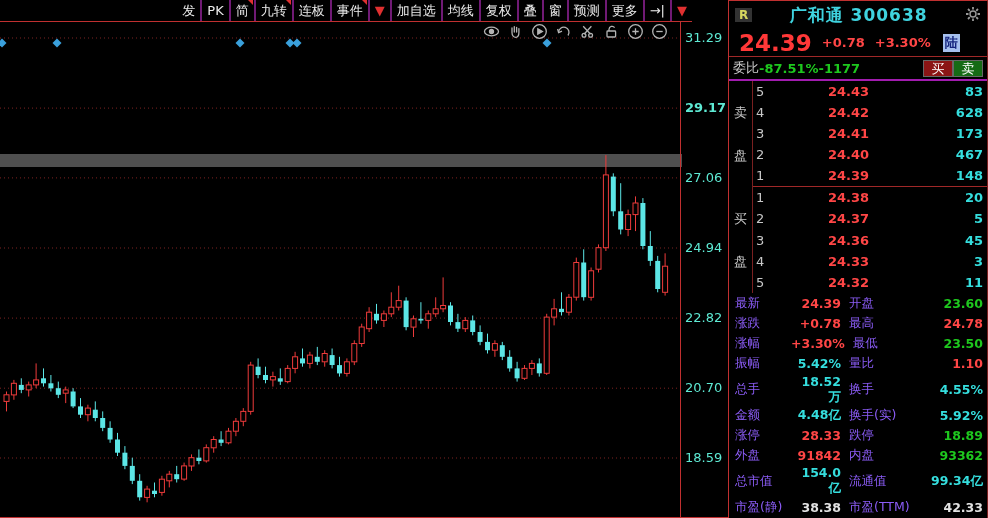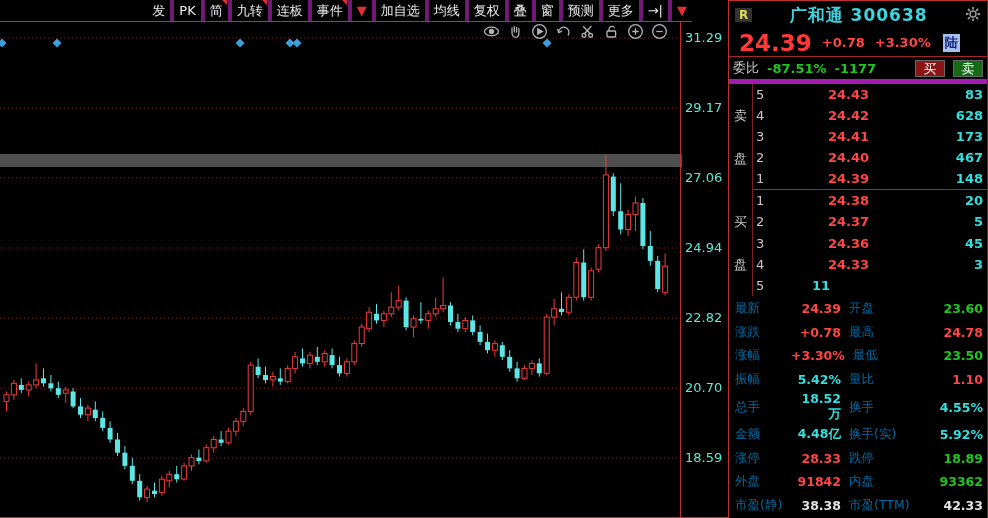--- a/index.html
+++ b/index.html
@@ -2,21 +2,21 @@
 <html><head>
 <meta charset="utf-8">
 <style>
   html,body{margin:0;padding:0;background:#000;}
   .screen{position:relative;width:988px;height:518px;background:#000;overflow:hidden;
     font-family:"DejaVu Sans","Liberation Sans",sans-serif;font-size:12px;color:#ddd;}
   
   .topbar{position:absolute;left:0;top:0;width:692px;height:21px;border-bottom:1px solid #c03030;
     display:flex;align-items:stretch;justify-content:flex-end;background:#000;}
   .tb-item{position:relative;display:flex;align-items:center;padding:0 5px;color:#ececec;
-    border-left:4px solid #701a75;cursor:pointer;white-space:nowrap;font-size:13px;}
+    border-left:2px solid #701a75;cursor:pointer;white-space:nowrap;font-size:13px;}
   .tb-item:first-child{border-left:none;}
   .tb-item.marked::after{content:"";position:absolute;right:1px;top:0;border-left:5px solid transparent;
     border-top:5px solid #e03030;}
   .tb-item.red-item{color:#e03030;}
   
   .chart-wrap{position:absolute;left:0;top:22px;width:682px;height:495px;border-bottom:1px solid #c03030;}
   .chart-icons{position:absolute;right:14px;top:1px;display:flex;gap:7px;}
   .cicon{width:17px;height:17px;cursor:pointer;display:flex;align-items:center;justify-content:center;}
   .cicon svg{stroke:#b4b4b4;fill:none;stroke-width:1.3;}
   .axis{position:absolute;left:682px;top:22px;width:46px;height:495px;background:#000;border-bottom:1px solid #c03030;}
@@ -27,22 +27,22 @@
     display:flex;flex-direction:column;box-sizing:border-box;}
   .p-header{height:28px;display:flex;align-items:center;padding:0 6px;}
   .r-badge{background:#333;color:#d8d860;font-weight:bold;padding:0 4px;font-size:12px;}
   .p-title{flex:1;text-align:center;color:#3fd3df;font-size:17px;font-weight:bold;letter-spacing:1px;}
   .gear{cursor:pointer;}
   .gear svg{stroke:#9a9a9a;fill:none;}
   .p-price-row{height:27px;display:flex;align-items:center;padding:0 10px;gap:10px;}
   .big-price{color:#ff3838;font-size:23px;font-weight:bold;}
   .chg{color:#ff4646;font-size:13px;font-weight:bold;}
   .lu-badge{background:#a6c0ee;color:#15247e;font-size:13px;font-weight:bold;padding:0 2px;margin-left:2px;}
-  .weibi-row{height:22px;border-top:1px solid #a02828;border-bottom:5px solid #a21caf;
-    display:flex;align-items:center;padding:0 4px;gap:8px;}
+  .weibi-row{height:22px;border-top:1px solid #a02828;border-bottom:2px solid #a21caf;
+    display:flex;align-items:center;padding:0 4px;}
   .weibi-row .lbl{color:#cfcfcf;font-size:13px;}
   .wv{font-weight:bold;font-size:13px;}
   .spacer{flex:1;}
   .buy-btn,.sell-btn{border:1px solid #666;font-size:13px;color:#fff;width:30px;height:17px;
     line-height:15px;text-align:center;cursor:pointer;padding:0;font-family:inherit;}
   .buy-btn{background:#8b1515;}
   .sell-btn{background:#156b15;}
   
   .book{flex:0 0 212px;display:grid;grid-template-columns:24px 1fr;grid-template-rows:1fr 1fr;}
   .side-label{display:flex;flex-direction:column;justify-content:space-around;align-items:center;
@@ -52,21 +52,21 @@
   .brow{flex:1;display:flex;align-items:center;font-size:13px;font-weight:bold;cursor:pointer;}
   .brow .lvl{width:16px;color:#c8c8c8;padding-left:3px;font-weight:normal;}
   .brow .bp{flex:1;text-align:center;}
   .brow .bv{width:58px;text-align:right;padding-right:4px;}
   
   .ticker{height:20px;border-bottom:1px solid #7a2020;display:flex;align-items:center;
     font-size:13px;font-weight:bold;padding:0 4px;white-space:pre;cursor:pointer;}
   
   .stats{flex:1;display:flex;flex-direction:column;padding:1px 4px 1px 6px;}
   .srow{flex:1;display:grid;grid-template-columns:56px 1fr 76px 1fr;align-items:center;font-size:12.5px;}
-  .srow .sl{color:#0369a1;}
+  .srow .sl{color:#8b5cf6;}
   .srow .sv{text-align:right;font-weight:bold;padding-right:8px;}
   .srow .sv2{text-align:right;font-weight:bold;}
   .red{color:#ff4646;}
   .green{color:#1ec81e;}
   .cyan{color:#35dede;}
   .white{color:#e2e2e2;}
   .yellow{color:#dcdc50;}
 </style>
 </head>
 <body>
@@ -337,21 +337,21 @@
           <svg width="17" height="17" viewBox="0 0 17 17">
             <circle cx="8.5" cy="8.5" r="6.8"></circle>
             <path d="M5.3 8.5h6.4"></path>
           </svg>
         </span>
       </div>
   </div>
 
   <div class="axis" id="axis">
       <div class="axis-label" style="top: 8px;">31.29</div>
-      <div class="axis-label" style="top: 78px;">29.17</div>
+      <div class="axis-label" style="top: 78px; font-weight: bold;">29.17</div>
       <div class="axis-label" style="top: 148px;">27.06</div>
       <div class="axis-label" style="top: 218px;">24.94</div>
       <div class="axis-label" style="top: 288px;">22.82</div>
       <div class="axis-label" style="top: 358px;">20.70</div>
       <div class="axis-label" style="top: 428px; text-align: center;">18.59</div>
     </div>
 
   <div class="panel">
     <div class="p-header">
       <span class="r-badge">R</span>
@@ -427,20 +427,21 @@
             <span class="bp red">24.36</span>
             <span class="bv cyan">45</span>
           </div>
           <div class="brow">
             <span class="lvl">4</span>
             <span class="bp red">24.33</span>
             <span class="bv cyan">3</span>
           </div>
           <div class="brow">
             <span class="lvl">5</span>
+            <span class="bp red">24.32</span>
             <span class="bv cyan">11</span>
           </div>
         </div>
     </div>
     <div class="stats" id="stats">
         <div class="srow">
           <span class="sl">最新</span>
           <span class="sv red">24.39</span>
           <span class="sl">开盘</span>
           <span class="sv2 green">23.60</span>
@@ -481,20 +482,26 @@
           <span class="sl">跌停</span>
           <span class="sv2 green">18.89</span>
         </div>
         <div class="srow">
           <span class="sl">外盘</span>
           <span class="sv red">91842</span>
           <span class="sl">内盘</span>
           <span class="sv2 green">93362</span>
         </div>
         <div class="srow">
+          <span class="sl">总市值</span>
+          <span class="sv cyan">154.0亿</span>
+          <span class="sl">流通值</span>
+          <span class="sv2 cyan">99.34亿</span>
+        </div>
+        <div class="srow">
           <span class="sl">市盈(静)</span>
           <span class="sv white">38.38</span>
           <span class="sl">市盈(TTM)</span>
           <span class="sv2 white">42.33</span>
         </div>
       </div>
   </div>
 
 </div>
 

